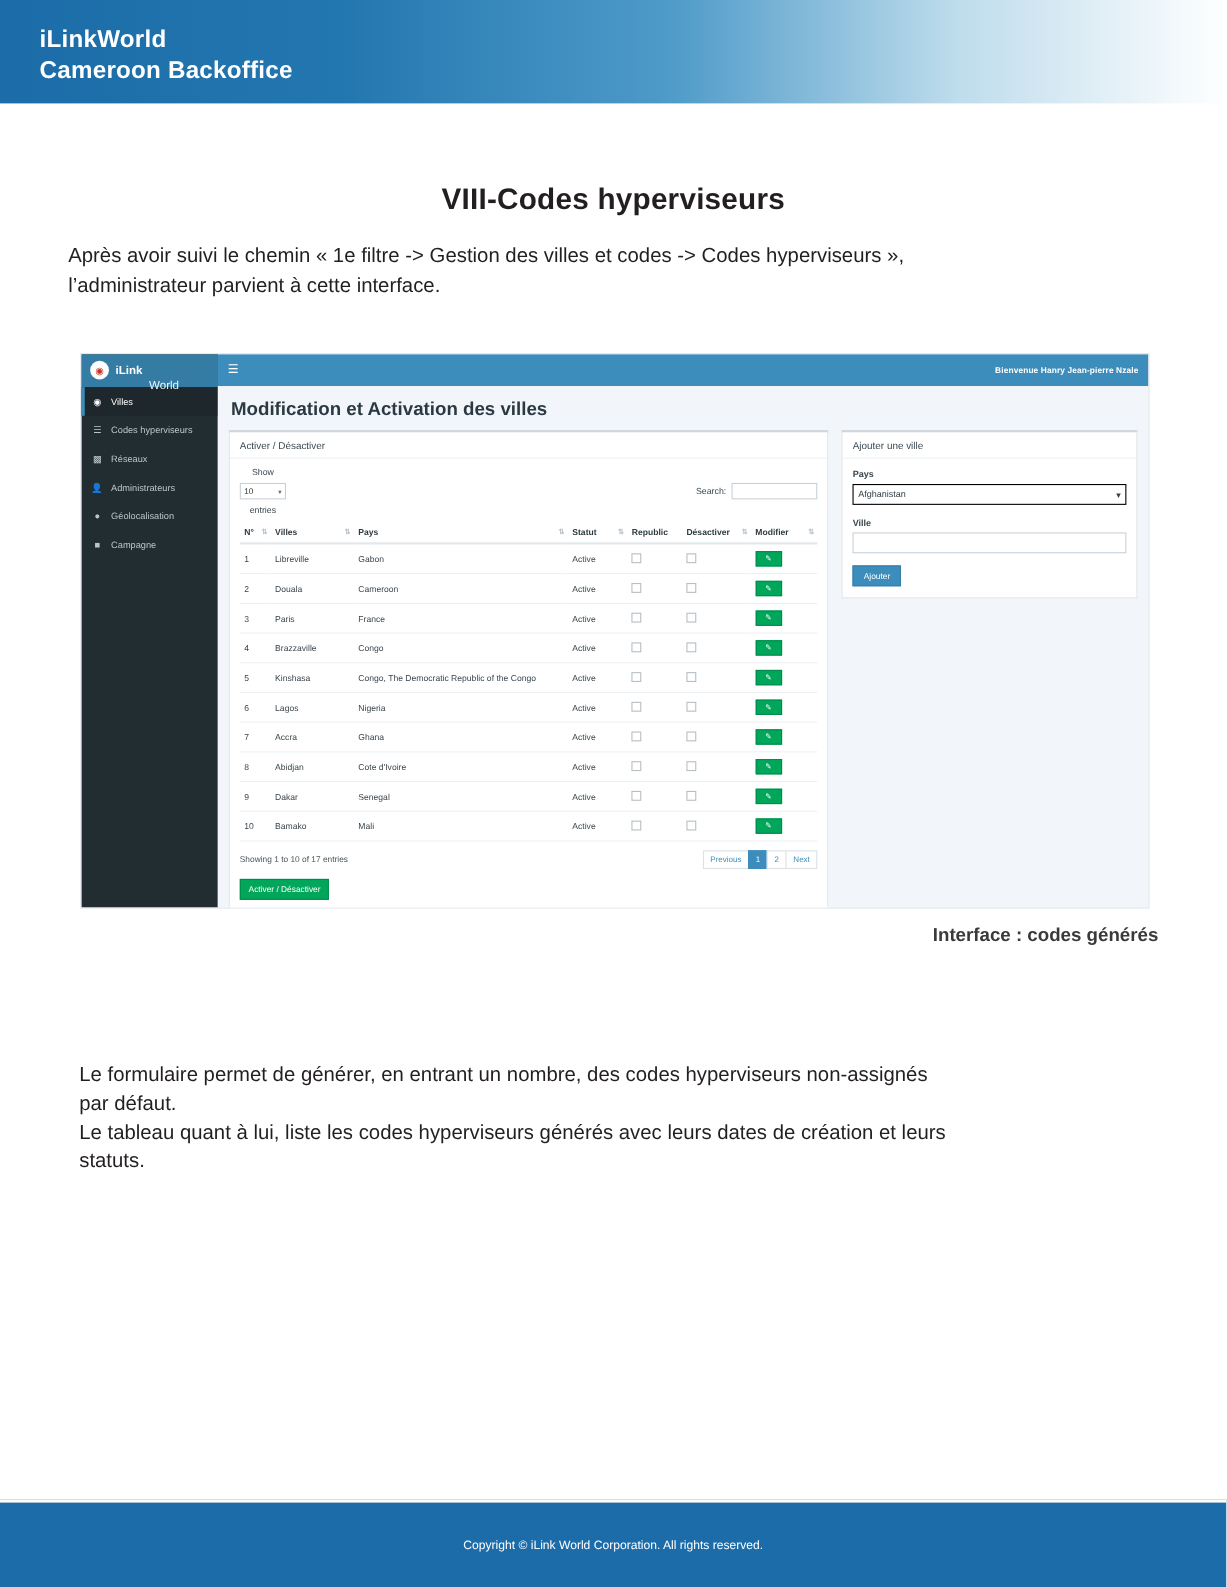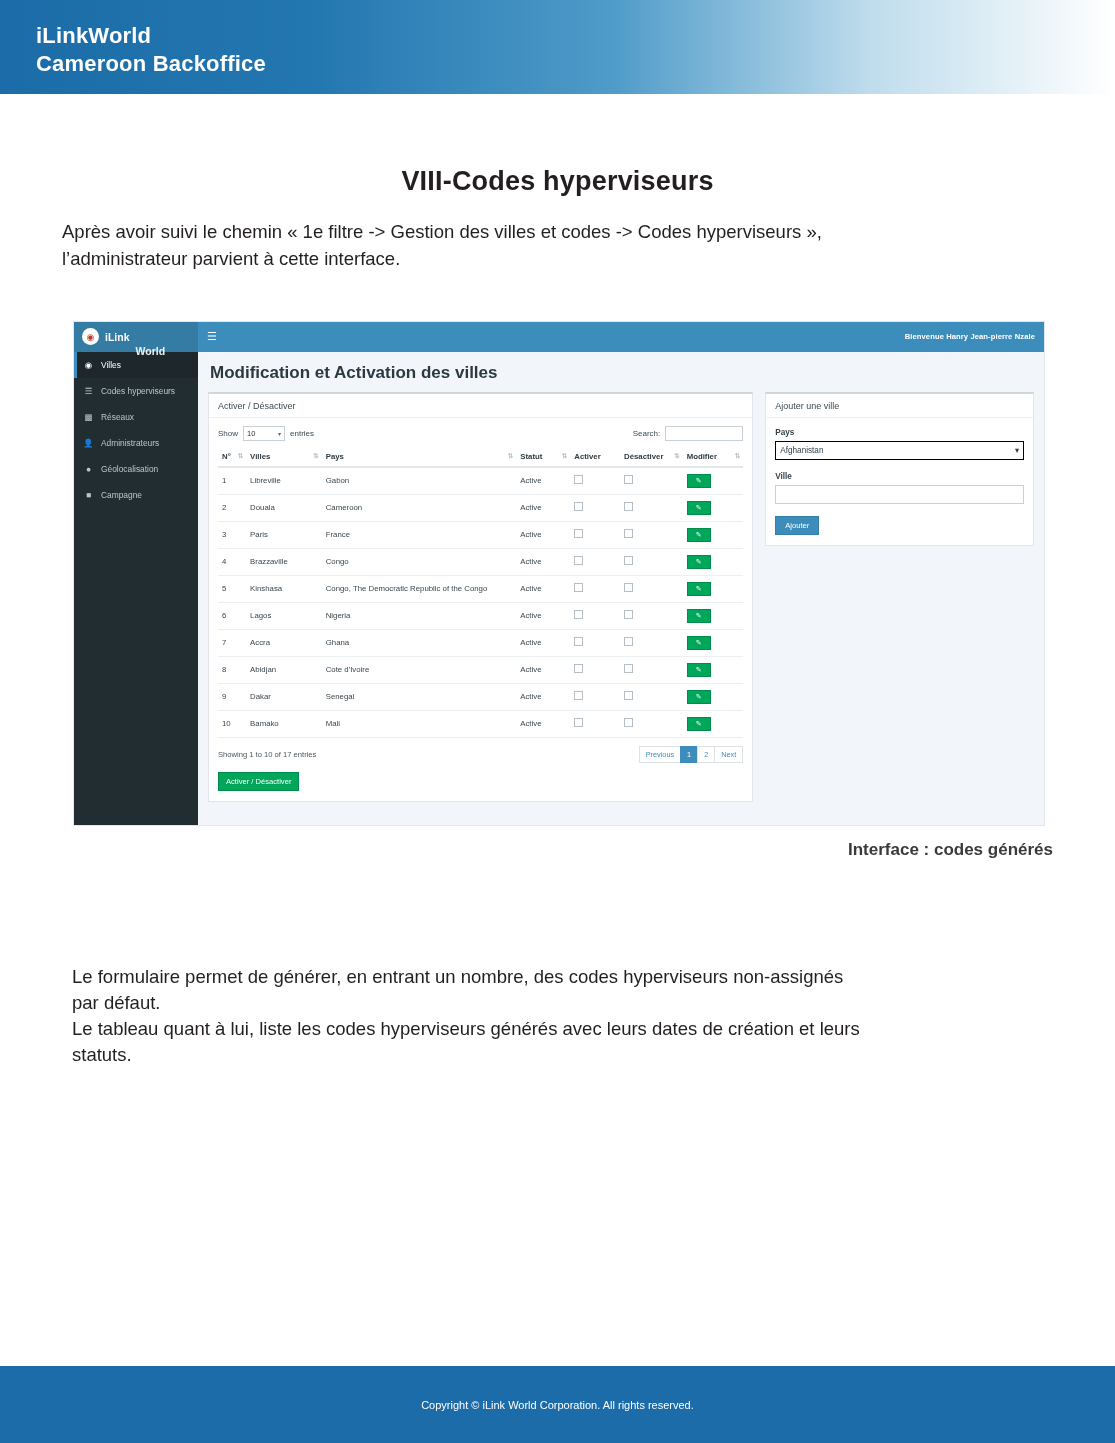--- a/index.html
+++ b/index.html
@@ -84,21 +84,21 @@
   }
   .brand .logo {
     width: 17px; height: 17px;
     border-radius: 50%;
     background: #fff;
     display: flex; align-items: center; justify-content: center;
     font-size: 9px;
     color: #c0392b;
   }
   .brand b { font-weight: bold; }
-  .brand span.light { font-weight: bold; opacity: .92; margin-top: 28px; }
+  .brand span.light { font-weight: normal; opacity: .92; margin-top: 28px; }
 
   .side-item {
     display: flex;
     align-items: center;
     gap: 7px;
     padding: 8px 6px 8px 9px;
     font-size: 8.4px;
     color: #b8c7ce;
     white-space: nowrap;
   }
@@ -145,21 +145,21 @@
     font-size: 9px;
     color: #3c4a52;
     padding: 7px 9px 6px 9px;
     border-bottom: 1px solid #eef1f4;
   }
   .card-left { width: 562px; }
   .card-right { width: 277px; }
   .card-body { padding: 8px 9px 10px 9px; }
 
   .tbl-controls { display: flex; justify-content: space-between; align-items: center; font-size: 8px; color: #3c4a52; margin-bottom: 7px; }
-  .show-grp { display: flex; align-items: center; gap: 5px; }
+  .show-grp { display: flex; align-items: center; gap: 5px; flex-direction: column; }
   .mini-select {
     width: 42px; height: 15px;
     border: 1px solid #c9d1d8; background: #fff;
     font-size: 7.5px; color: #333;
     display: flex; align-items: center; justify-content: space-between;
     padding: 0 3px;
   }
   .mini-select .caret { font-size: 6px; color: #666; }
   .search-grp { display: flex; align-items: center; gap: 5px; }
   .search-box { width: 78px; height: 15px; border: 1px solid #c9d1d8; background: #fff; }
@@ -337,21 +337,21 @@
                 </div>
               </div>
 
               <table class="data">
                 <thead>
                   <tr>
                     <th class="col-n"><span>N°</span><span class="sort">⇅</span></th>
                     <th class="col-ville"><span>Villes</span><span class="sort">⇅</span></th>
                     <th class="col-pays"><span>Pays</span><span class="sort">⇅</span></th>
                     <th class="col-statut"><span>Statut</span><span class="sort">⇅</span></th>
-                    <th class="col-act"><span>Activer</span></th>
+                    <th class="col-act"><span>Republic</span></th>
                     <th class="col-des"><span>Désactiver</span><span class="sort">⇅</span></th>
                     <th class="col-mod"><span>Modifier</span><span class="sort">⇅</span></th>
                   </tr>
                 </thead>
                 <tbody>
                   <tr>
                     <td>1</td>
                     <td>Libreville</td>
                     <td>Gabon</td>
                     <td>Active</td>

